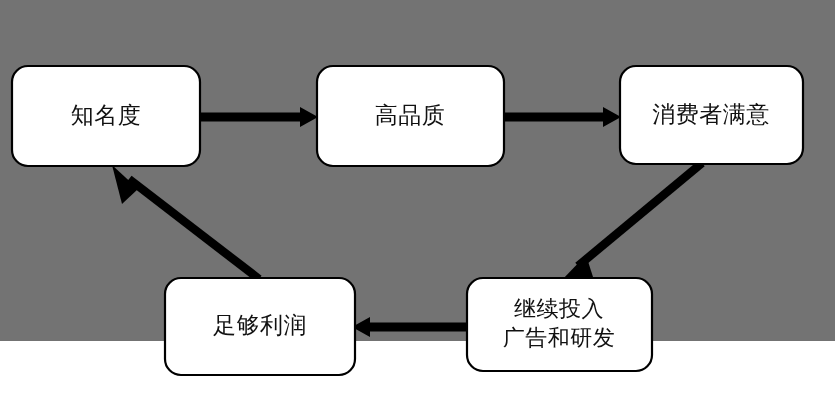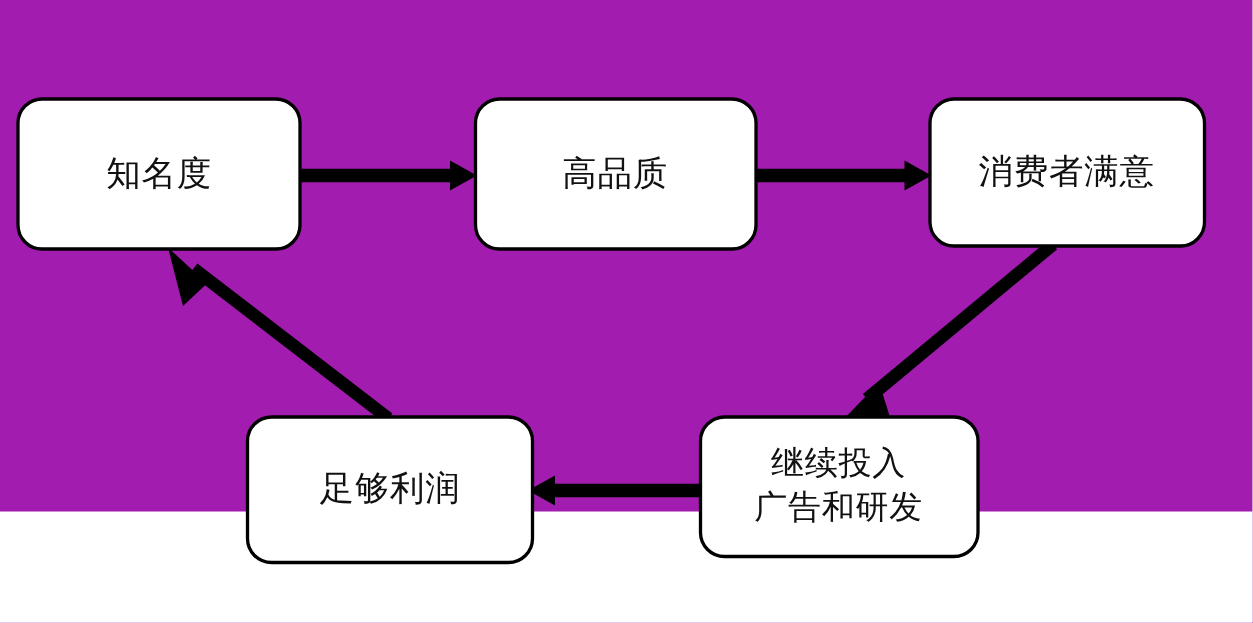--- a/index.html
+++ b/index.html
@@ -10,21 +10,21 @@
   body {
     width: 835px;
     height: 415px;
     font-family: "Liberation Serif", "DejaVu Serif", serif;
     overflow: hidden;
   }
   #diagram-canvas {
     position: relative;
     width: 835px;
     height: 341px;
-    background: #a21caf;
+    background: #737373;
   }
   #flow-svg {
     position: absolute;
     top: 0;
     left: 0;
     width: 835px;
     height: 415px;
   }
   .node-box {
     fill: #ffffff;

